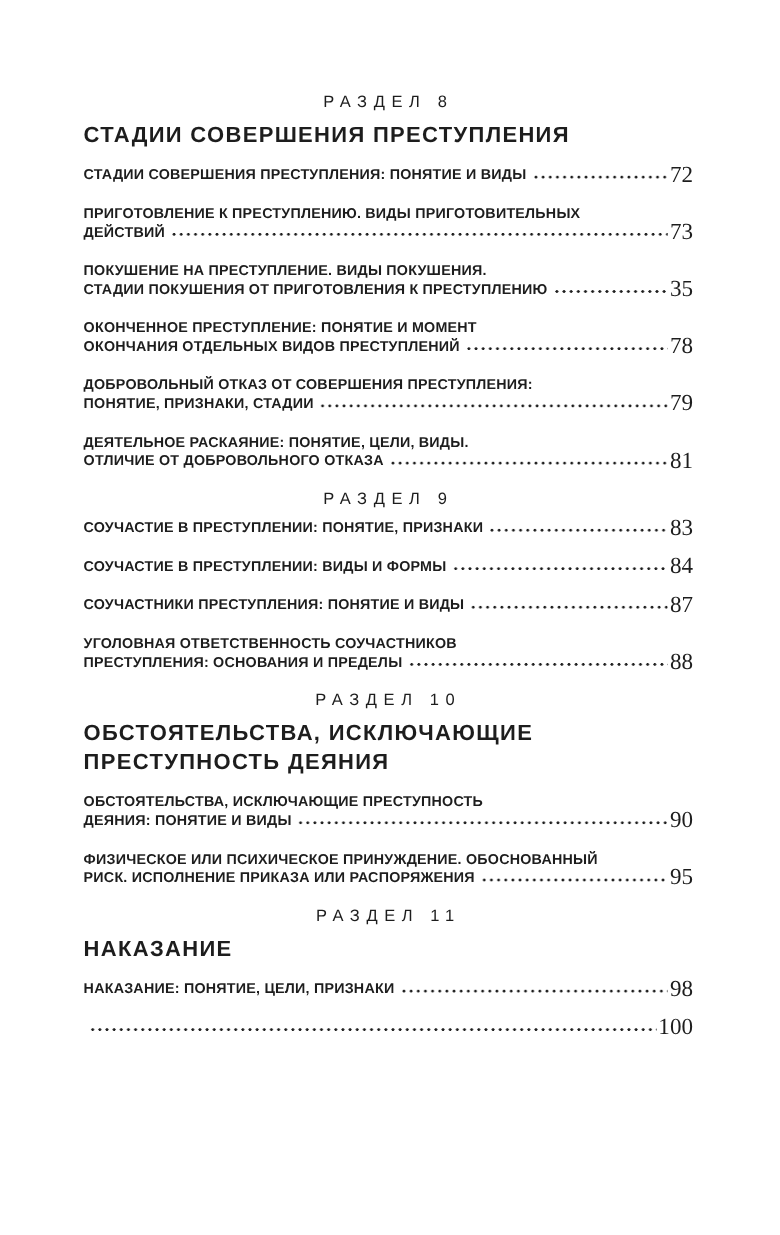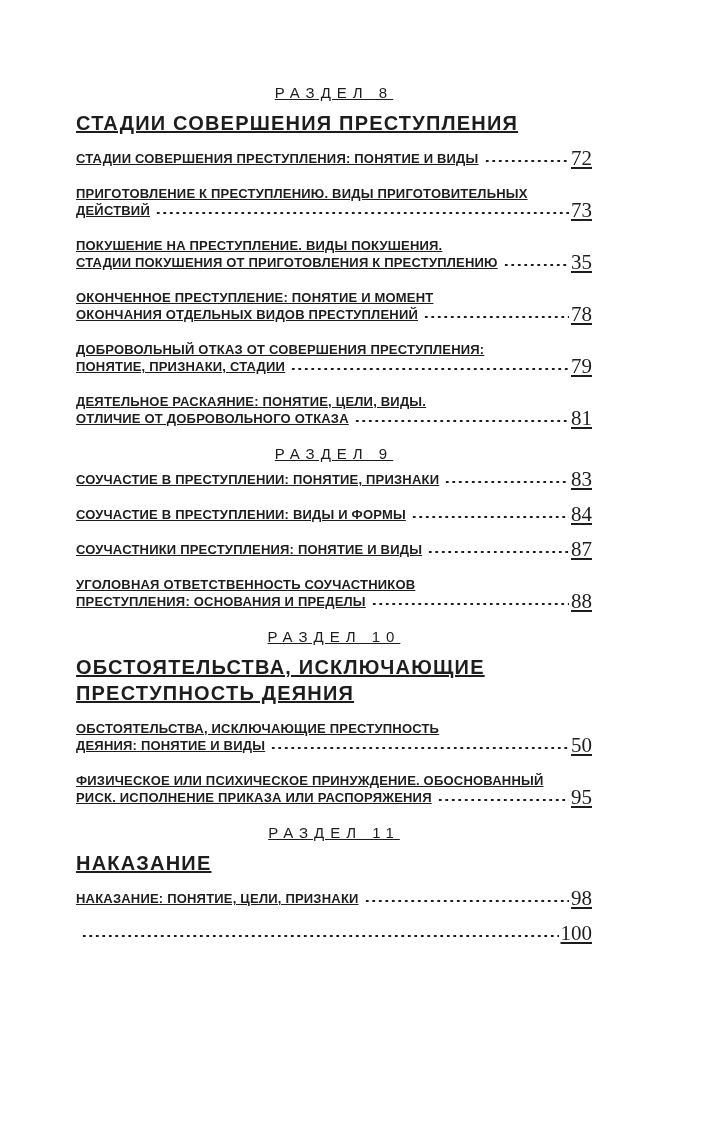--- a/index.html
+++ b/index.html
@@ -6,22 +6,21 @@
   body {
     width: 709px; height: 1123px;
     background: #ffffff;
     font-family: "Liberation Sans", sans-serif;
     color: #1d1d1d;
     overflow: hidden;
   }
   .page {
     box-sizing: border-box;
     width: 709px; height: 1123px;
-    padding: 84px 117px 20px 76px;
-    text-decoration: underline;
+    padding: 84px 79px 20px 76px;
   }
   .toc-section { margin-bottom: 13px; }
   .kicker {
     text-align: center;
     font-size: 15px;
     font-weight: 400;
     letter-spacing: 6px;
     line-height: 18px;
     margin-bottom: 8px;
     white-space: nowrap;
@@ -158,21 +157,21 @@
       <div class="kicker">РАЗДЕЛ 10</div>
       <div class="title">
         <div class="title-line">ОБСТОЯТЕЛЬСТВА, ИСКЛЮЧАЮЩИЕ</div>
         <div class="title-line">ПРЕСТУПНОСТЬ ДЕЯНИЯ</div>
       </div>
       <div class="entry">
         <div class="entry-line">ОБСТОЯТЕЛЬСТВА, ИСКЛЮЧАЮЩИЕ ПРЕСТУПНОСТЬ</div>
         <div class="entry-row">
           <span class="entry-text">ДЕЯНИЯ: ПОНЯТИЕ И ВИДЫ</span>
           <span class="leader"></span>
-          <span class="pagenum">50</span>
+          <span class="pagenum">90</span>
         </div>
       </div>
       <div class="entry">
         <div class="entry-line">ФИЗИЧЕСКОЕ ИЛИ ПСИХИЧЕСКОЕ ПРИНУЖДЕНИЕ. ОБОСНОВАННЫЙ</div>
         <div class="entry-row">
           <span class="entry-text">РИСК. ИСПОЛНЕНИЕ ПРИКАЗА ИЛИ РАСПОРЯЖЕНИЯ</span>
           <span class="leader"></span>
           <span class="pagenum">95</span>
         </div>
       </div>

